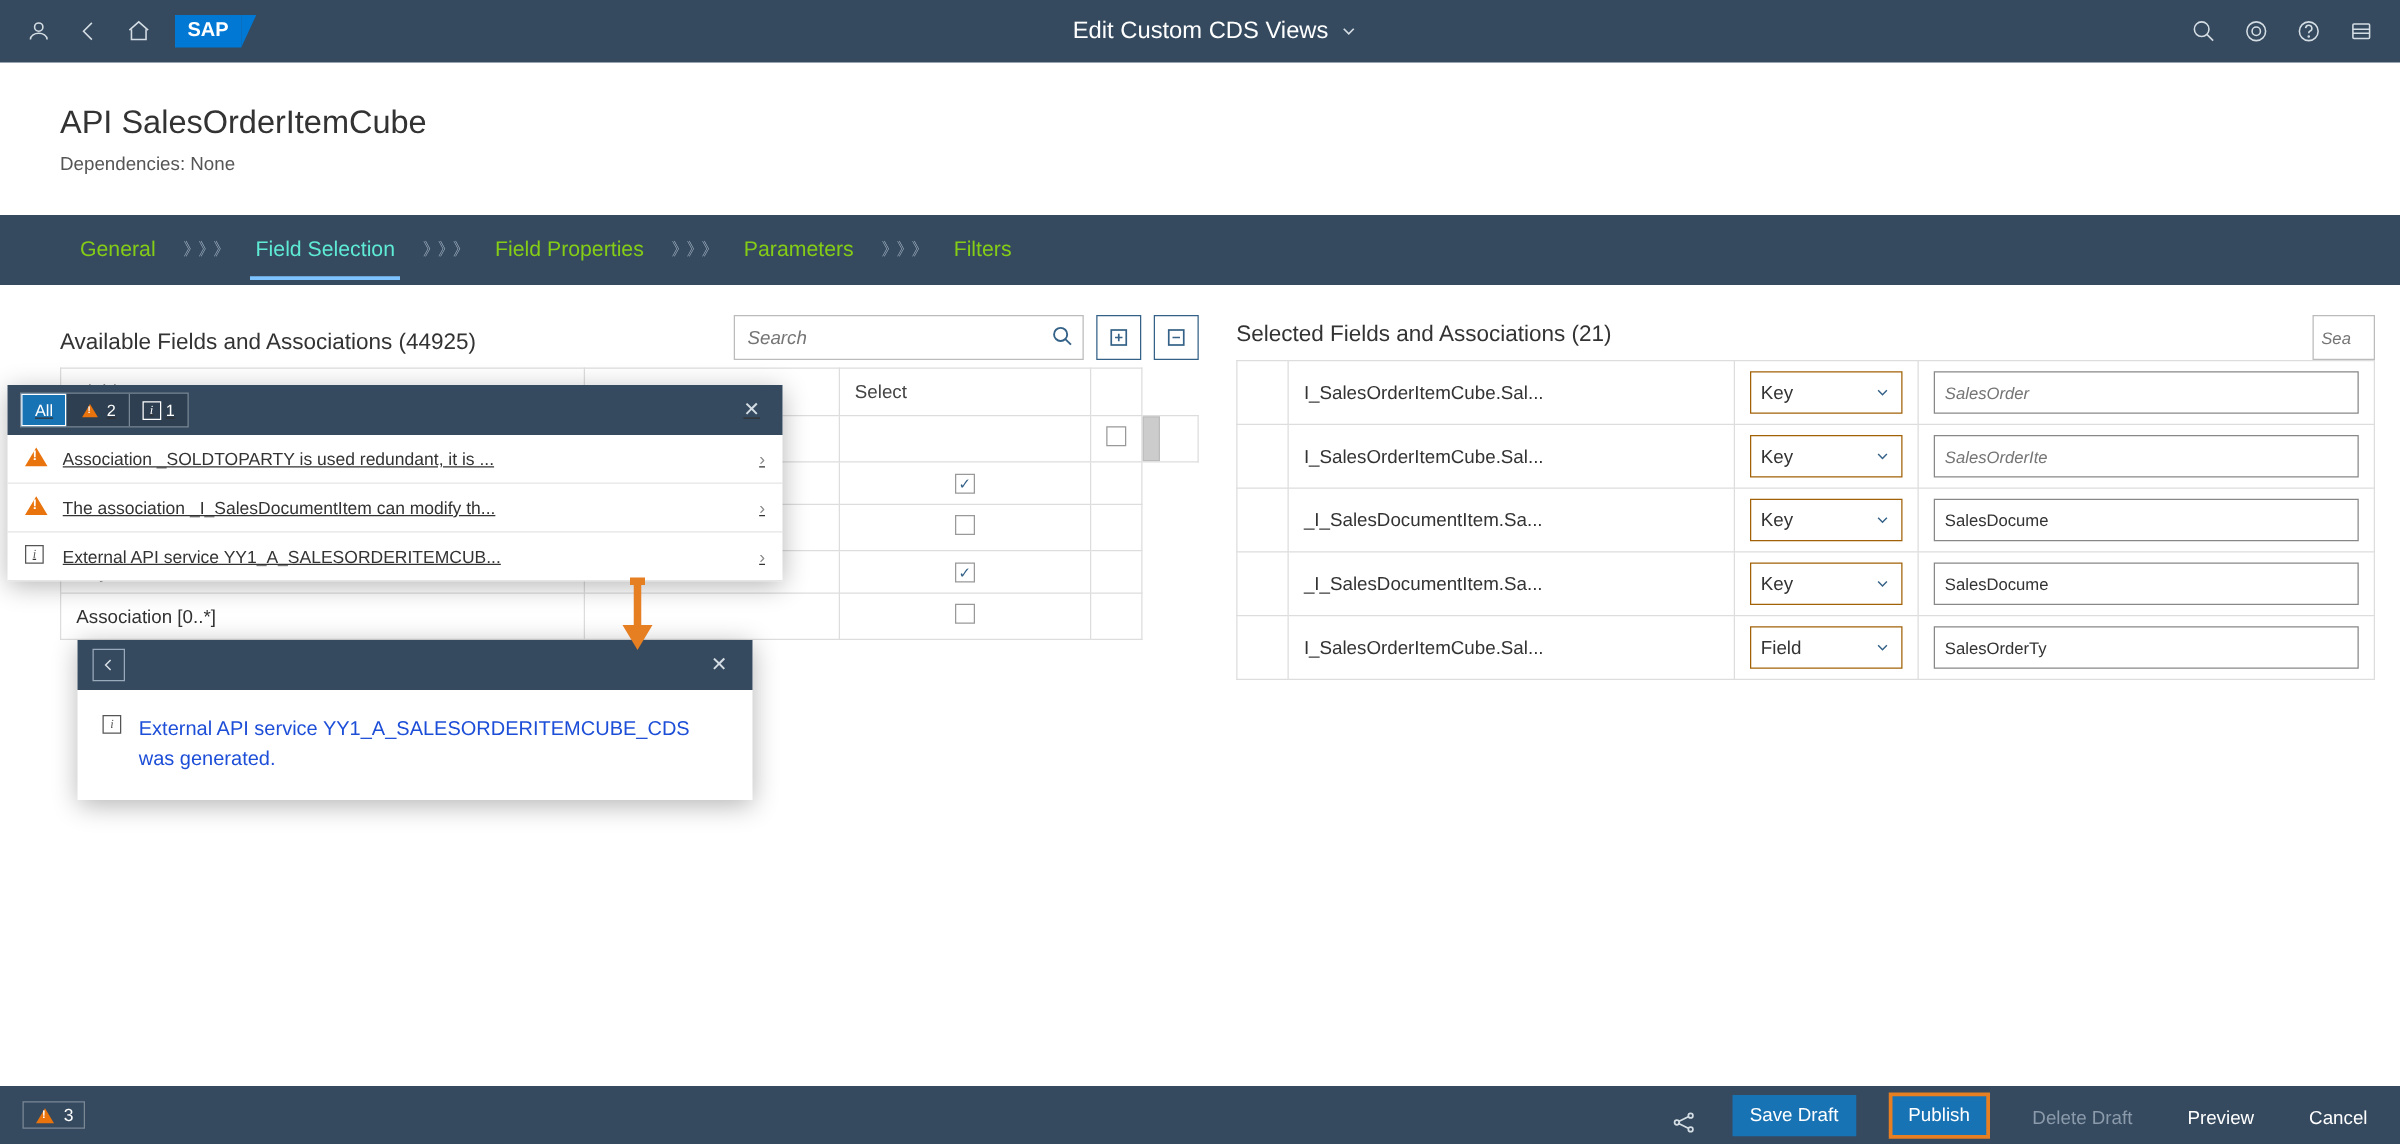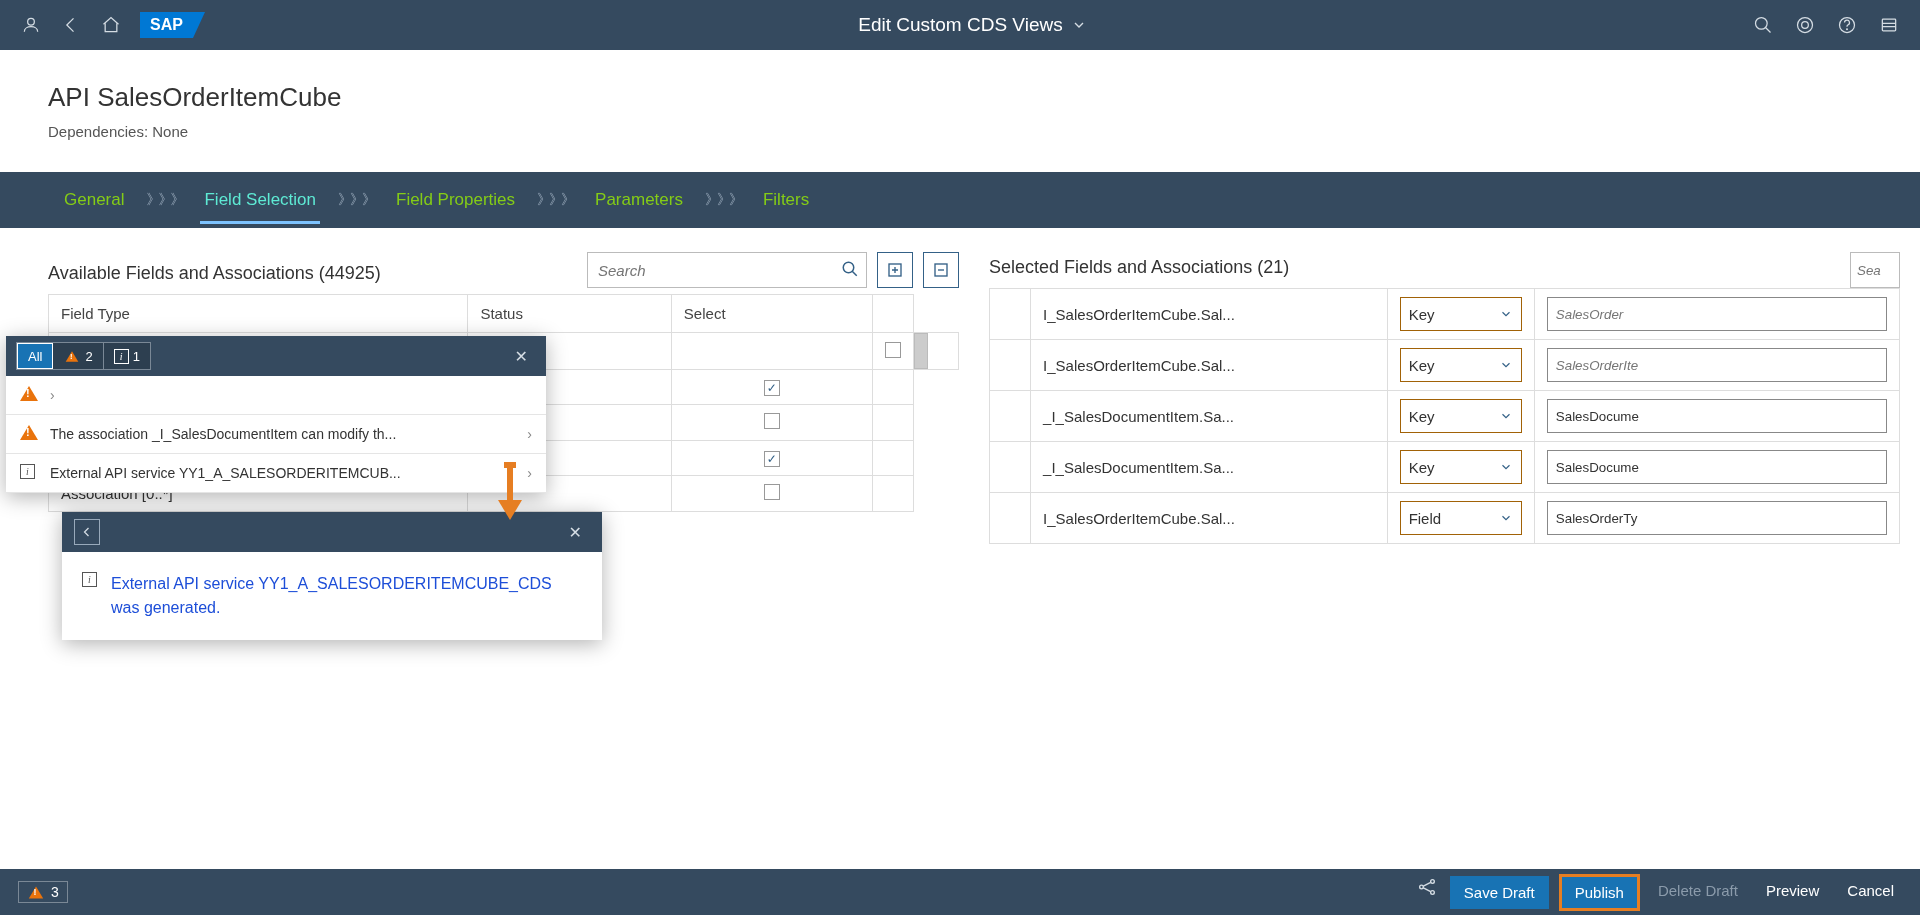--- a/index.html
+++ b/index.html
@@ -45,21 +45,21 @@
   td { border:1px solid #ddd; padding:8px 12px; font-size:15px; color:#333; white-space:nowrap; overflow:hidden; text-overflow:ellipsis; }
   .cb { width:16px; height:16px; border:1px solid #999; display:inline-block; background:#fff; }
   .cb.checked::after { content:'✓'; color:#346187; font-size:12px; display:block; text-align:center; line-height:14px; }
   .scroll-stub { width:14px; background:#ccc; border:1px solid #bbb; height:36px; position:relative; }
   .ft-select { width:100%; height:34px; border:1px solid #a16207; padding:0 8px; background:#fff; cursor:pointer; position:relative; display:flex; align-items:center; justify-content:space-between; }
   .ft-select svg { width:14px; height:14px; stroke:#346187; fill:none; stroke-width:2; }
   .alias-input { width:100%; height:34px; border:1px solid #888; padding:0 8px; background:#fff; color:#333; }
   .alias-input.placeholder { color:#999; font-style:italic; }
 
   
-  .msg-popover { position:absolute; top:336px; left:6px; width:540px; background:#fff; box-shadow:0 4px 20px rgba(0,0,0,.3); z-index:50; }
+  .msg-popover { position:absolute; top:308px; left:6px; width:620px; background:#fff; box-shadow:0 4px 20px rgba(0,0,0,.3); z-index:50;text-decoration:underline; }
   .msg-head { background:#354a5f; height:40px; display:flex; align-items:center; padding:0 10px; gap:8px; }
   .msg-filter { height:28px; display:flex; align-items:center; border:1px solid #7a8896; background:#2d3f50; }
   .msg-filter-btn { padding:0 10px; height:100%; display:flex; align-items:center; gap:4px; color:#fff; border-right:1px solid #7a8896; cursor:pointer; font-size:13px; }
   .msg-filter-btn:last-child { border-right:none; }
   .msg-filter-btn.active { background:#1873b4; border:1px solid #fff; }
   .msg-close { margin-left:auto; color:#d5dde4; cursor:pointer; font-size:16px; padding:4px 8px; }
   .msg-item { display:flex; align-items:center; padding:10px 14px; border-bottom:1px solid #e5e5e5; gap:12px; cursor:pointer; }
   .msg-icon { width:18px; height:18px; flex-shrink:0; }
   .msg-text { flex:1; color:#333; white-space:nowrap; overflow:hidden; text-overflow:ellipsis; }
   .msg-chev { color:#888; }
@@ -76,21 +76,21 @@
   .detail-body { padding:20px; display:flex; gap:14px; }
   .detail-text { font-size:16px; line-height:1.5; color:#1d4ed8; }
 
   
   .arrow-ann { position:absolute; top:460px; left:490px; z-index:60; pointer-events:none; }
 
   
   .footer { position:fixed; bottom:0; left:0; right:0; background:#354a5f; height:46px; display:flex; align-items:center; padding:0 18px; }
   .footer-left { display:flex; align-items:center; gap:6px; border:1px solid #7a8896; padding:2px 8px; cursor:pointer; }
   .footer-left .tri-w { border-bottom-color:#e9730c; }
-  .footer-right { margin-left:auto; display:flex; align-items:flex-start; gap:12px; }
+  .footer-right { margin-left:auto; display:flex; align-items:flex-end; gap:28px; }
   .f-icon { width:22px; height:22px; cursor:pointer; }
   .f-btn { background:#1873b4; color:#fff; border:none; padding:8px 14px; font-size:15px; cursor:pointer; }
   .f-link { color:#fff; font-size:15px; cursor:pointer; padding:6px 8px; }
   .f-link.dis { color:#8b9bab; }
   .f-btn.hl { outline:3px solid #e67e22; outline-offset:-1px; }
 
   .left-head-row { display:flex; align-items:flex-end; justify-content:space-between; }
 </style>
 </head>
 <body>
@@ -329,20 +329,21 @@
           <div class="sq-i" style="border-color:#fff;color:#fff">i</div>
           <span>1</span>
         </div>
     </div>
     <div class="msg-close">✕</div>
   </div>
   <div class="msg-item">
     <div class="msg-icon">
         <div class="tri-w"></div>
       </div>
+    <div class="msg-text">Association _SOLDTOPARTY is used redundant, it is ...</div>
     <div class="msg-chev">›</div>
   </div>
   <div class="msg-item">
     <div class="msg-icon">
         <div class="tri-w"></div>
       </div>
     <div class="msg-text">The association _I_SalesDocumentItem can modify th...</div>
     <div class="msg-chev">›</div>
   </div>
   <div class="msg-item">

